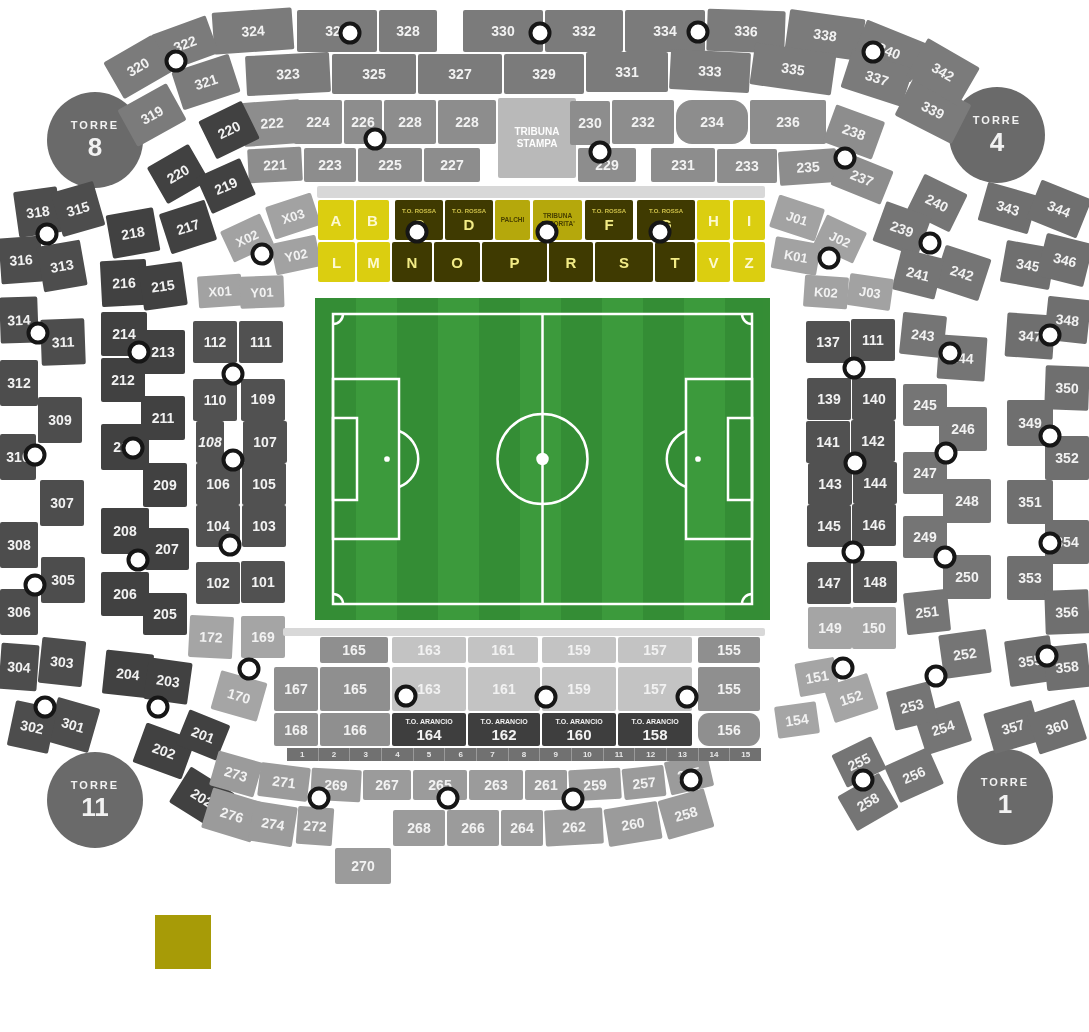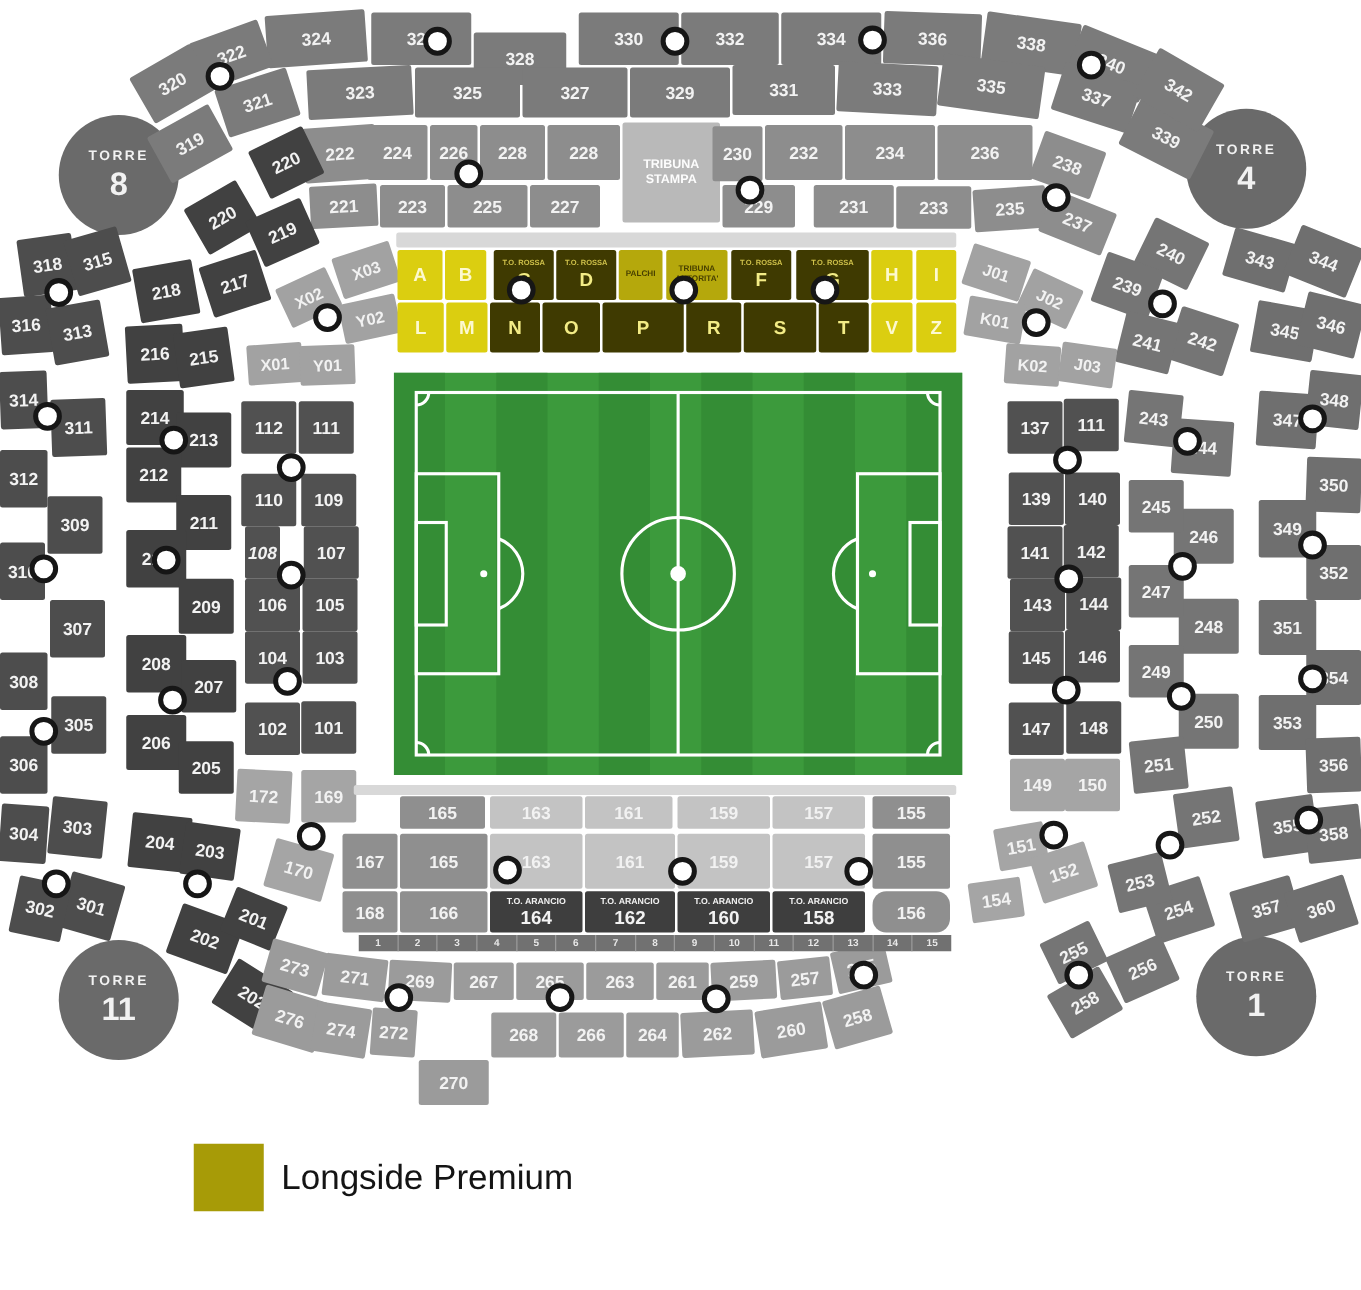--- a/index.html
+++ b/index.html
@@ -101,21 +101,20 @@
       <span>10</span>
       <span>11</span>
       <span>12</span>
       <span>13</span>
       <span>14</span>
       <span>15</span>
     </div>
 
   <div class="legend">
     <div class="legend-swatch" style="background: rgb(167, 155, 7);"></div>
-    <div class="legend-label">Longside Premium</div>
   </div>
 
 <div class="sec tor" style="left: 47px; top: 92px; width: 96px; height: 96px;">
       <span class="l1">TORRE</span>
       <span class="l2">8</span>
     </div>
     <div class="sec tor" style="left: 949px; top: 87px; width: 96px; height: 96px;">
       <span class="l1">TORRE</span>
       <span class="l2">4</span>
     </div>
@@ -126,21 +125,21 @@
     <div class="sec tor" style="left: 957px; top: 749px; width: 96px; height: 96px;">
       <span class="l1">TORRE</span>
       <span class="l2">1</span>
     </div>
     <div class="sec stp" style="left: 498px; top: 98px; width: 78px; height: 80px;">
       <span class="l1">TRIBUNA</span>
       <span class="l2">STAMPA</span>
     </div>
     <div class="sec o1" style="left: 213px; top: 10px; width: 80px; height: 42px; transform: rotate(-4deg);">324</div>
     <div class="sec o1" style="left: 297px; top: 10px; width: 80px; height: 42px;">326</div>
-    <div class="sec o1" style="left: 379px; top: 26px; width: 74px; height: 42px;">328</div>
+    <div class="sec o1" style="left: 379px; top: 10px; width: 58px; height: 42px;">328</div>
     <div class="sec o1" style="left: 463px; top: 10px; width: 80px; height: 42px;">330</div>
     <div class="sec o1" style="left: 545px; top: 10px; width: 78px; height: 42px;">332</div>
     <div class="sec o1" style="left: 625px; top: 10px; width: 80px; height: 42px;">334</div>
     <div class="sec o1" style="left: 707px; top: 10px; width: 78px; height: 42px; transform: rotate(2deg);">336</div>
     <div class="sec o1" style="left: 787px; top: 14px; width: 76px; height: 42px; transform: rotate(8deg);">338</div>
     <div class="sec o1" style="left: 857px; top: 30px; width: 64px; height: 42px; transform: rotate(22deg);">340</div>
     <div class="sec o1" style="left: 156px; top: 24px; width: 58px; height: 40px; transform: rotate(-20deg);">322</div>
     <div class="sec o1" style="left: 110px; top: 46px; width: 56px; height: 42px; transform: rotate(-30deg);">320</div>
     <div class="sec o1" style="left: 246px; top: 54px; width: 84px; height: 40px; transform: rotate(-3deg);">323</div>
     <div class="sec o1" style="left: 332px; top: 54px; width: 84px; height: 40px;">325</div>
@@ -188,21 +187,21 @@
     <div class="sec o3" style="left: 1045px; top: 645px; width: 44px; height: 44px; transform: rotate(-6deg);">358</div>
     <div class="sec o3" style="left: 988px; top: 706px; width: 50px; height: 42px; transform: rotate(-16deg);">357</div>
     <div class="sec o3" style="left: 1032px; top: 706px; width: 50px; height: 42px; transform: rotate(-18deg);">360</div>
     <div class="sec r2m" style="left: 243px; top: 101px; width: 58px; height: 44px; transform: rotate(-4deg);">222</div>
     <div class="sec r2m" style="left: 294px; top: 100px; width: 48px; height: 44px;">224</div>
     <div class="sec r2m" style="left: 344px; top: 100px; width: 38px; height: 44px;">226</div>
     <div class="sec r2m" style="left: 384px; top: 100px; width: 52px; height: 44px;">228</div>
     <div class="sec r2m" style="left: 438px; top: 100px; width: 58px; height: 44px;">228</div>
     <div class="sec r2m" style="left: 570px; top: 101px; width: 40px; height: 44px;">230</div>
     <div class="sec r2m" style="left: 612px; top: 100px; width: 62px; height: 44px;">232</div>
-    <div class="sec r2m" style="left: 676px; top: 100px; width: 72px; height: 44px;">234</div>
+    <div class="sec r2m" style="left: 676px; top: 100px; width: 72px; height: 44px; border-radius: 16px;">234</div>
     <div class="sec r2m" style="left: 750px; top: 100px; width: 76px; height: 44px;">236</div>
     <div class="sec r2m" style="left: 828px; top: 112px; width: 52px; height: 40px; transform: rotate(20deg);">238</div>
     <div class="sec r2m" style="left: 248px; top: 148px; width: 54px; height: 34px; transform: rotate(-3deg);">221</div>
     <div class="sec r2m" style="left: 304px; top: 148px; width: 52px; height: 34px;">223</div>
     <div class="sec r2m" style="left: 358px; top: 148px; width: 64px; height: 34px;">225</div>
     <div class="sec r2m" style="left: 424px; top: 148px; width: 56px; height: 34px;">227</div>
     <div class="sec r2m" style="left: 578px; top: 148px; width: 58px; height: 34px;">229</div>
     <div class="sec r2m" style="left: 651px; top: 148px; width: 64px; height: 34px;">231</div>
     <div class="sec r2m" style="left: 717px; top: 149px; width: 60px; height: 34px;">233</div>
     <div class="sec r2m" style="left: 779px; top: 150px; width: 58px; height: 34px; transform: rotate(-4deg);">235</div>
@@ -274,21 +273,21 @@
     <div class="sec icl" style="left: 198px; top: 275px; width: 44px; height: 32px; transform: rotate(-4deg);">X01</div>
     <div class="sec icl" style="left: 240px; top: 276px; width: 44px; height: 32px; transform: rotate(-2deg);">Y01</div>
     <div class="sec icl" style="left: 773px; top: 201px; width: 48px; height: 34px; transform: rotate(18deg);">J01</div>
     <div class="sec icl" style="left: 818px; top: 222px; width: 44px; height: 34px; transform: rotate(25deg);">J02</div>
     <div class="sec icl" style="left: 773px; top: 240px; width: 46px; height: 32px; transform: rotate(10deg);">K01</div>
     <div class="sec icl" style="left: 804px; top: 276px; width: 44px; height: 32px; transform: rotate(4deg);">K02</div>
     <div class="sec icl" style="left: 848px; top: 276px; width: 44px; height: 32px; transform: rotate(8deg);">J03</div>
     <div class="sec t1d" style="left: 193px; top: 321px; width: 44px; height: 42px;">112</div>
     <div class="sec t1d" style="left: 239px; top: 321px; width: 44px; height: 42px;">111</div>
     <div class="sec t1d" style="left: 193px; top: 379px; width: 44px; height: 42px;">110</div>
-    <div class="sec t1d" style="left: 241px; top: 379px; width: 44px; height: 42px;">109</div>
+    <div class="sec t1d" style="left: 241px; top: 379px; width: 44px; height: 42px; font-family: Liberation Mono, monospace;">109</div>
     <div class="sec t1d" style="left: 196px; top: 421px; width: 28px; height: 42px; font-style: italic;">108</div>
     <div class="sec t1d" style="left: 243px; top: 421px; width: 44px; height: 42px;">107</div>
     <div class="sec t1d" style="left: 196px; top: 463px; width: 44px; height: 42px;">106</div>
     <div class="sec t1d" style="left: 242px; top: 463px; width: 44px; height: 42px;">105</div>
     <div class="sec t1d" style="left: 196px; top: 505px; width: 44px; height: 42px;">104</div>
     <div class="sec t1d" style="left: 242px; top: 505px; width: 44px; height: 42px;">103</div>
     <div class="sec t1d" style="left: 196px; top: 562px; width: 44px; height: 42px;">102</div>
     <div class="sec t1d" style="left: 241px; top: 561px; width: 44px; height: 42px;">101</div>
     <div class="sec t1d" style="left: 806px; top: 321px; width: 44px; height: 42px;">137</div>
     <div class="sec t1d" style="left: 851px; top: 319px; width: 44px; height: 42px;">111</div>

